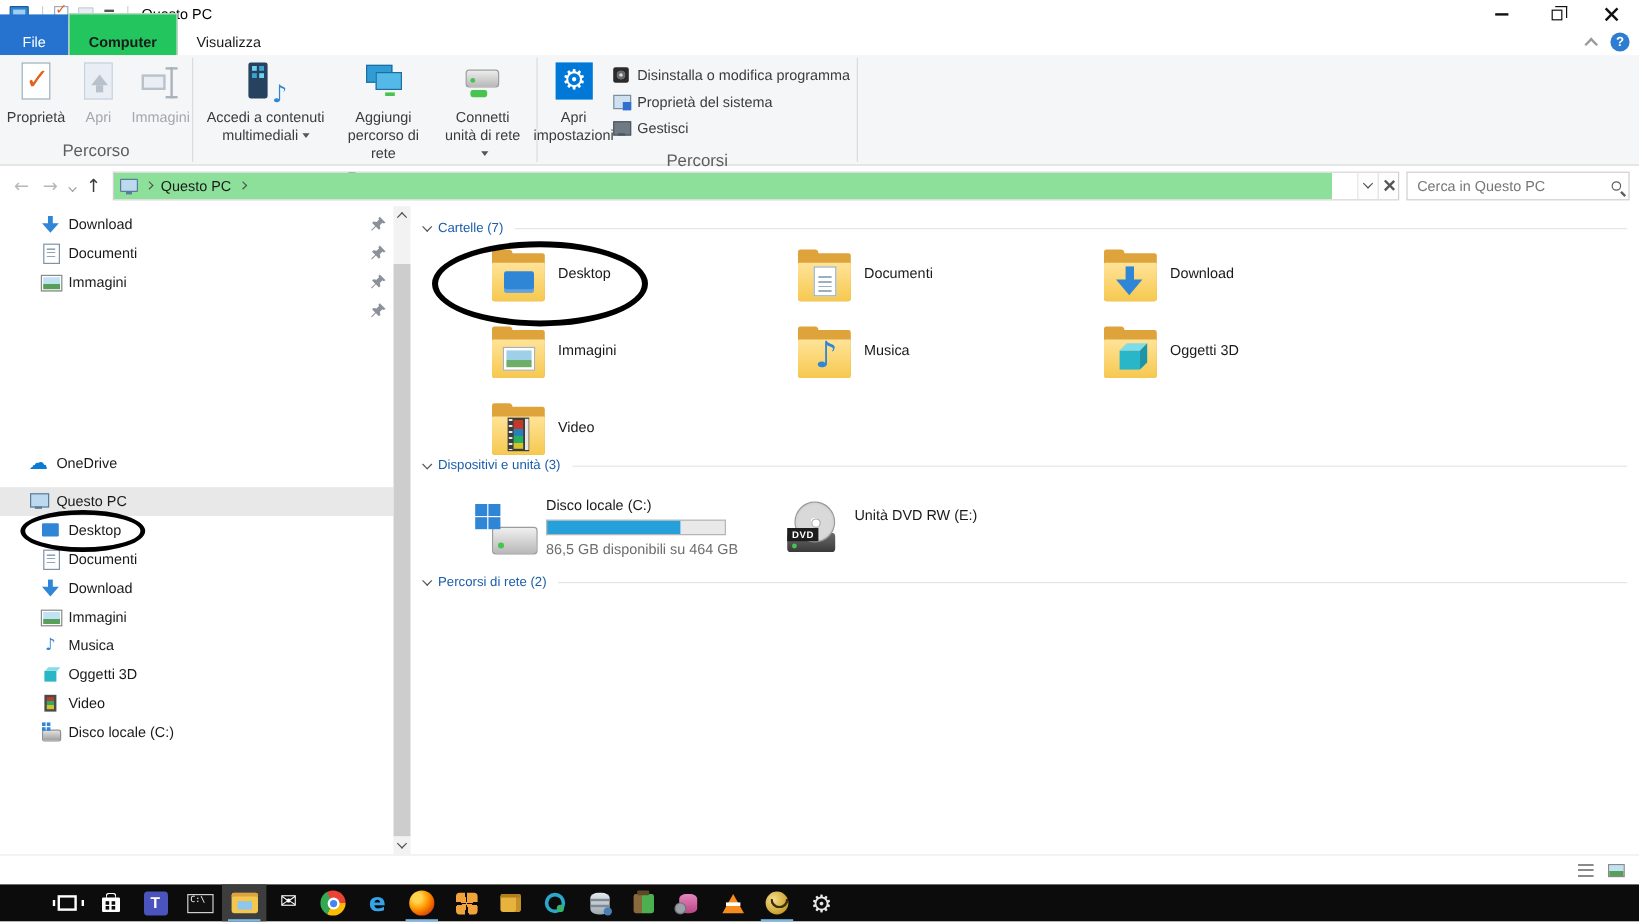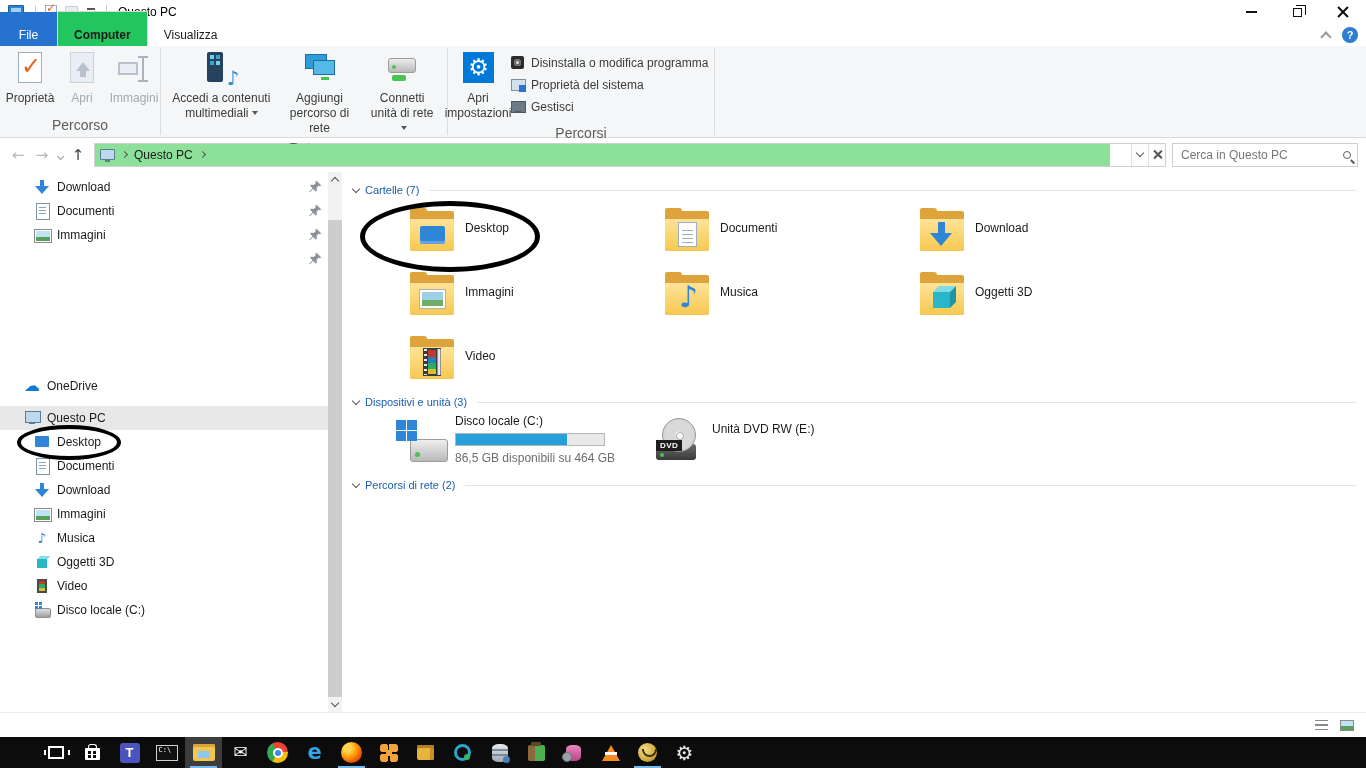--- a/index.html
+++ b/index.html
@@ -566,21 +566,21 @@
       <div class="tile">
         <div class="folder">
             <div class="back"></div>
             <div class="front"></div>
             <div class="gl g-film"></div>
           </div>
         <span class="tlabel">Video</span>
       </div>
     </div>
 
-    <div class="sect" style="top:224px">
+    <div class="sect" style="top:210px">
       <span class="schev"></span>
       <span class="stitle">Dispositivi e unità (3)</span>
       <span class="sline"></span>
     </div>
 
     <div>
       <div class="drive-ico" style="left:54px; top:246px">
         <div class="body"></div>
           <div class="winlogo"></div>
       </div>

